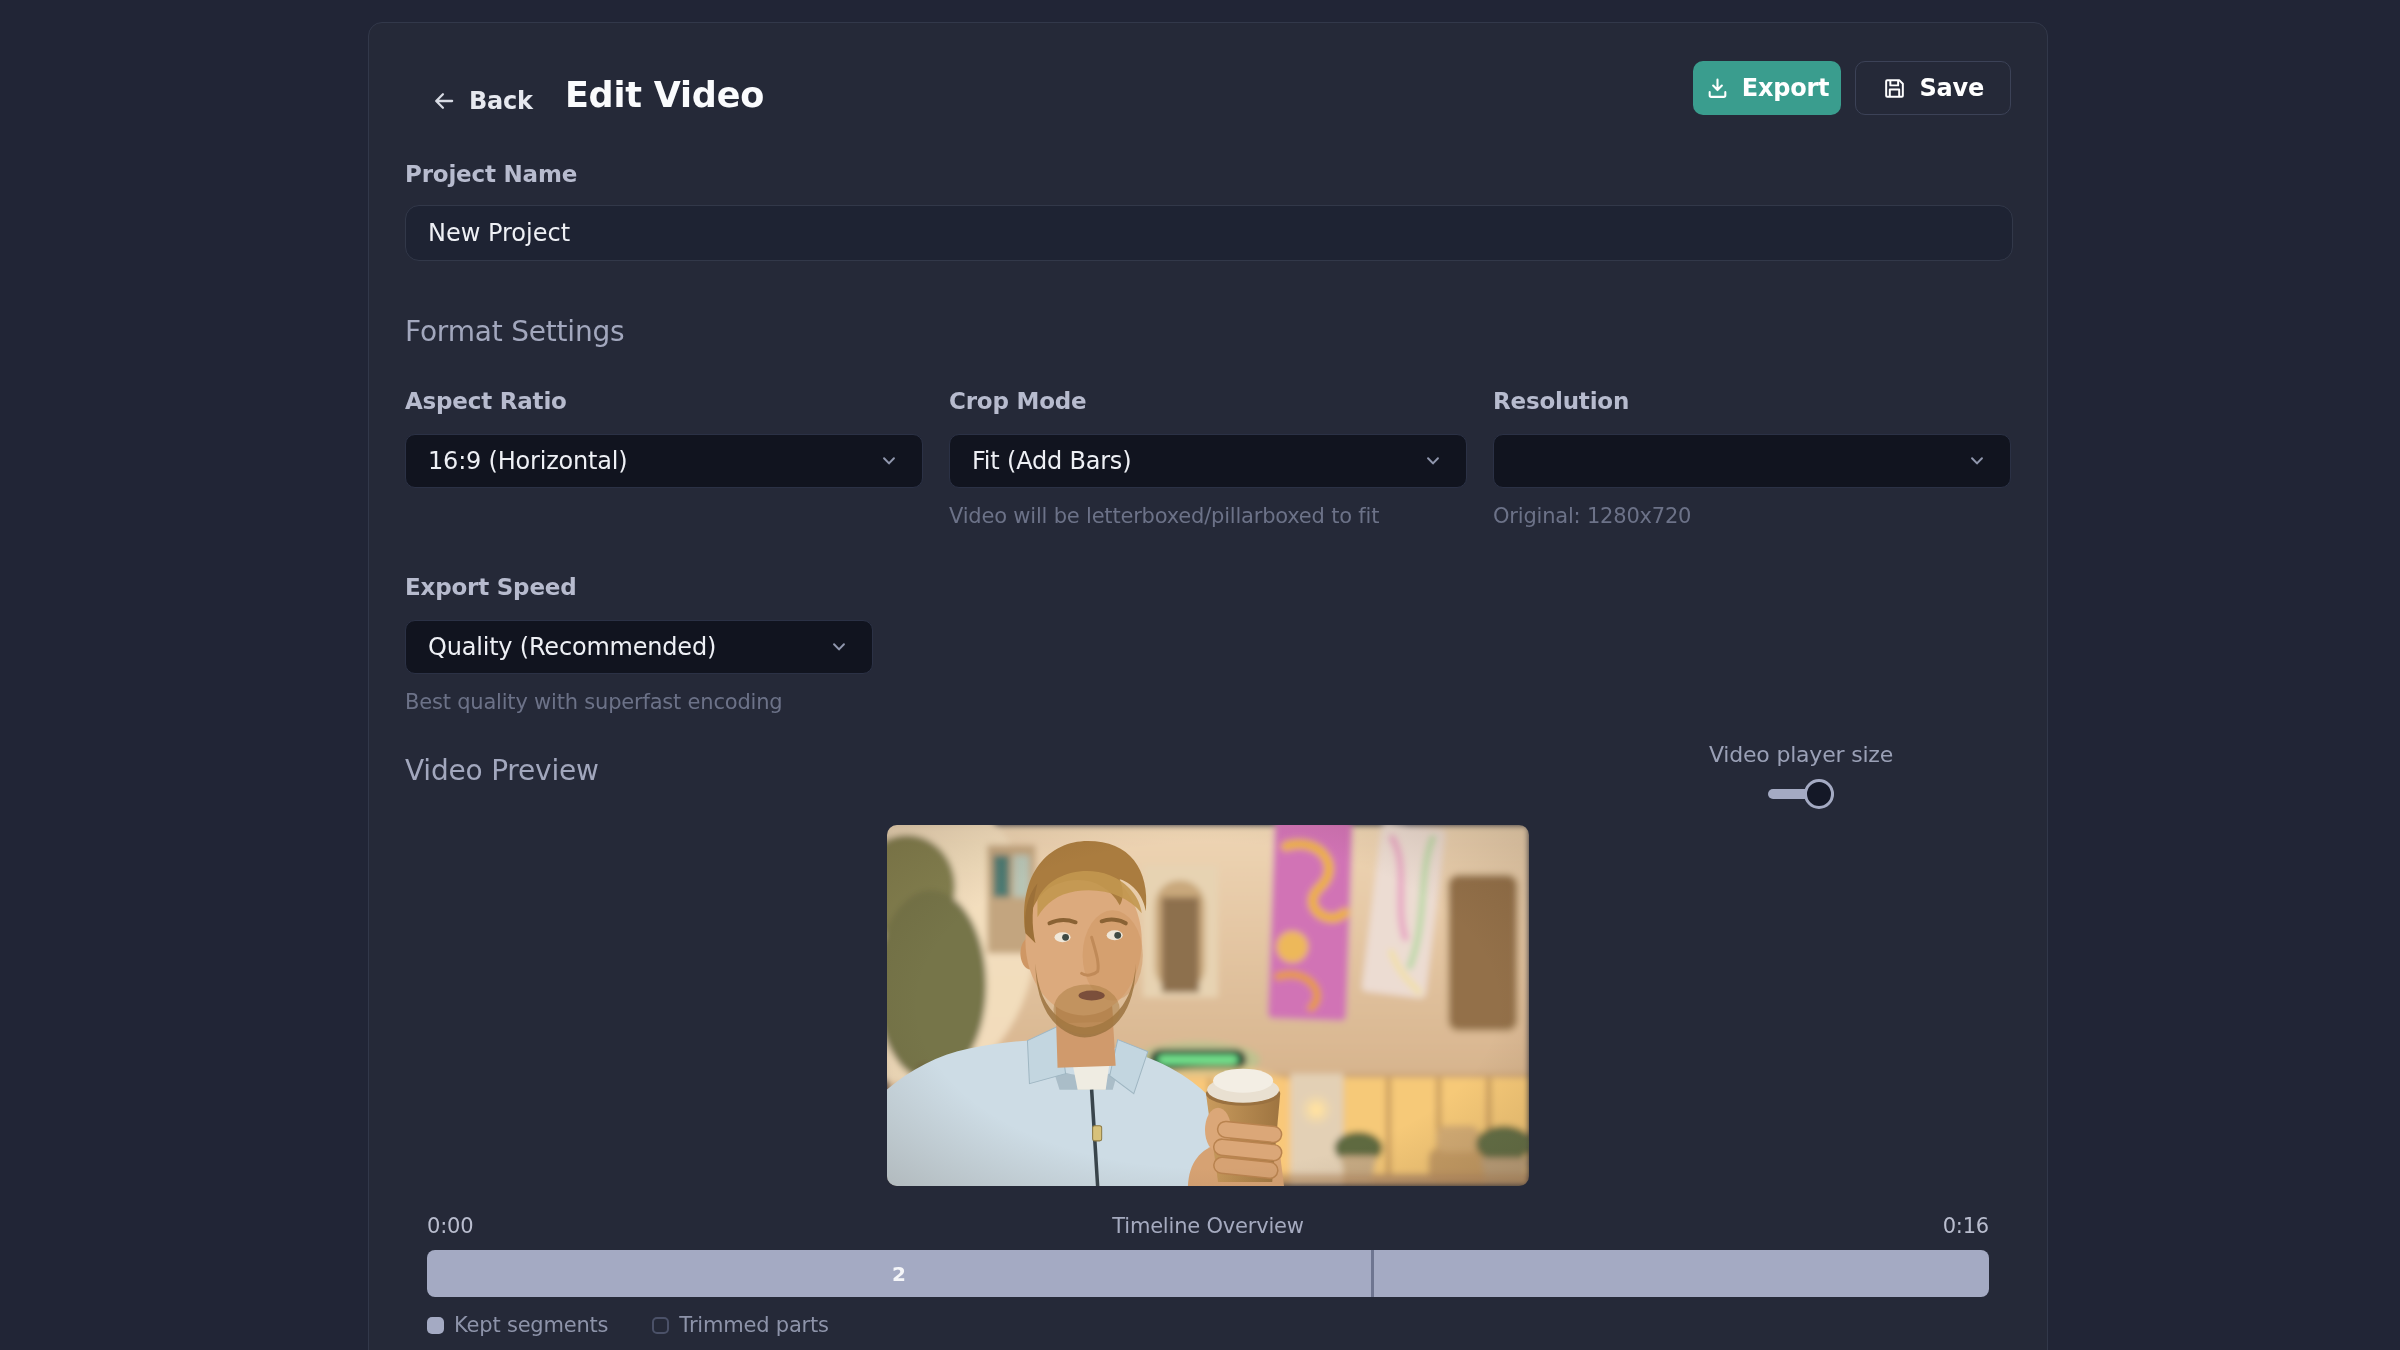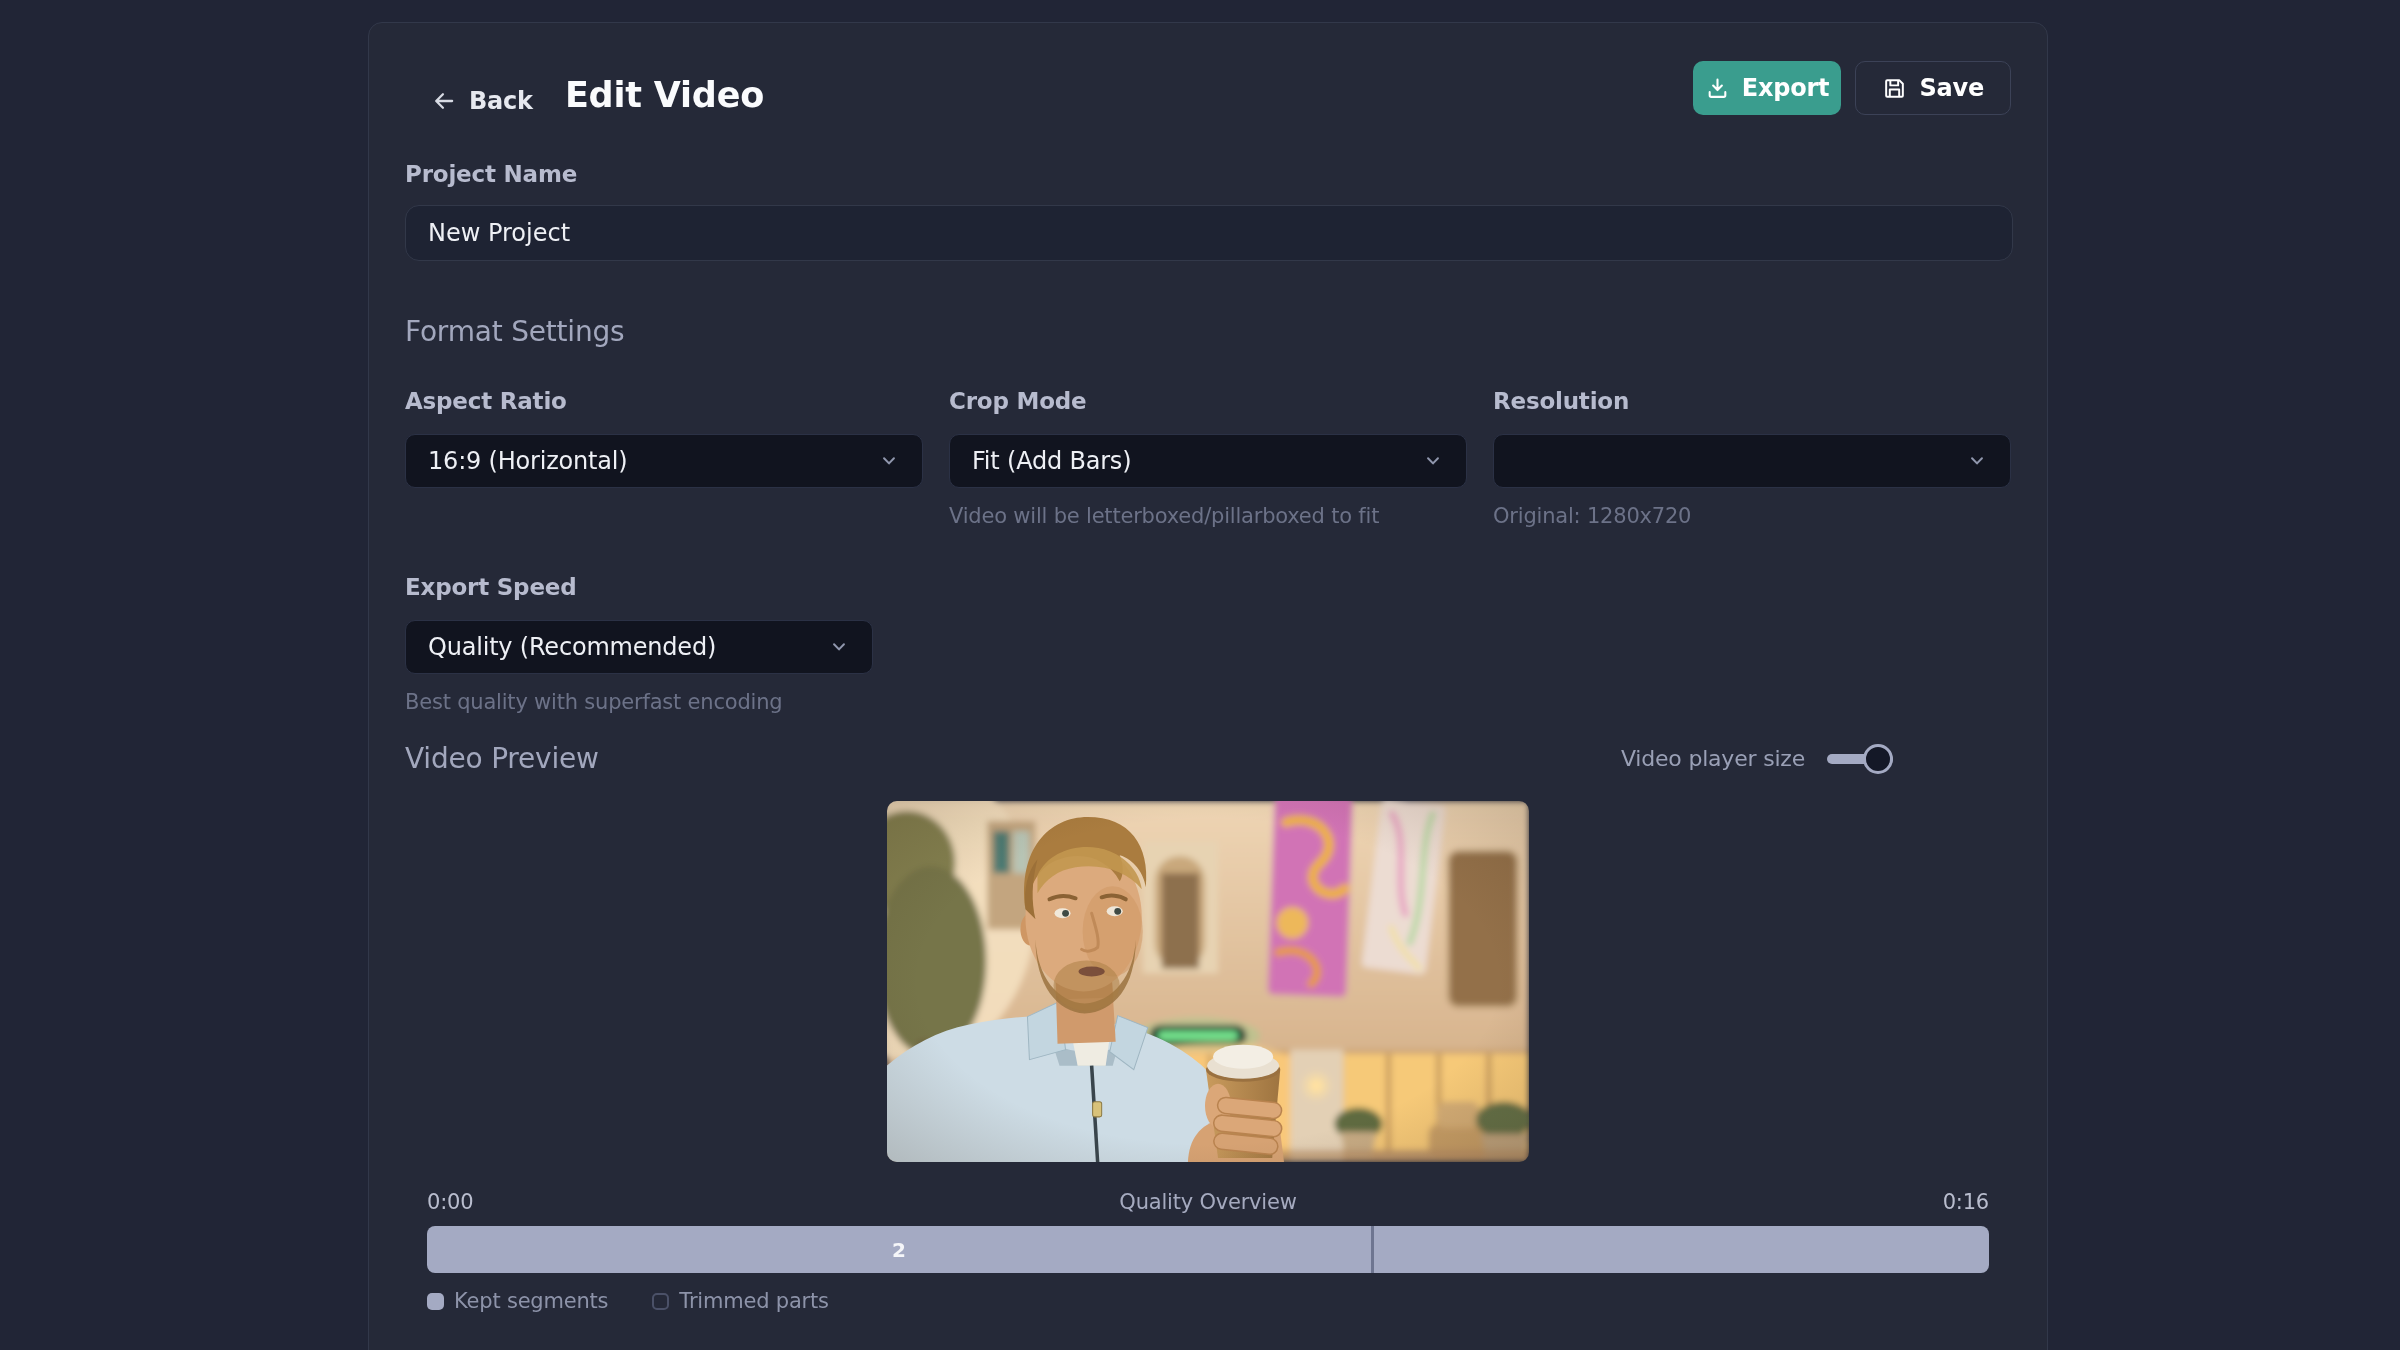--- a/index.html
+++ b/index.html
@@ -53,21 +53,21 @@
     margin-top:20px; height:54px; background:var(--select-bg);
     border:1px solid var(--select-border); border-radius:10px;
     display:flex; align-items:center; justify-content:space-between;
     padding:0 22px; cursor:pointer;
   }
   .select-box .value{font-size:24px; color:var(--text);}
   .hint{margin-top:16px; font-size:21px; color:var(--hint);}
   .export-speed{margin-top:46px; width:468px;}
   
   .preview-header{margin-top:28px; display:flex; align-items:center;}
-  .player-size{margin-left:auto; margin-right:118px; display:flex; align-items:center; gap:22px;}
+  .player-size{margin-left:auto; margin-right:118px; display:flex; align-items:center; gap:22px;flex-direction:column;}
   .player-size-label{font-size:22px; color:#9aa0b6;}
   .slider{position:relative; width:66px; height:10px; border-radius:5px; background:var(--timeline-bar); cursor:pointer;}
   .slider .thumb{
     position:absolute; top:50%; width:30px; height:30px; border-radius:50%;
     background:#141827; border:3px solid var(--timeline-bar);
     transform:translate(-50%,-50%);
   }
   
   .video-wrap{display:flex; justify-content:center; margin-top:26px;}
   .video-frame{width:642px; height:361px; border-radius:10px; overflow:hidden; cursor:pointer;}
@@ -293,21 +293,21 @@
             </g>
           </g>
           <rect width="640" height="360" fill="url(#vig)"></rect>
         </svg>
       </div>
     </div>
 
     <div class="timeline">
       <div class="tl-labels">
         <span>0:00</span>
-        <span class="tl-title">Quality Overview</span>
+        <span class="tl-title">Timeline Overview</span>
         <span>0:16</span>
       </div>
       <div class="tl-bar">
           <div class="segment divided" style="width: 60.6%;">
             <span>2</span>
           </div>
           <div class="segment" style="width: 39.4%;">
             <span></span>
           </div>
         </div>

